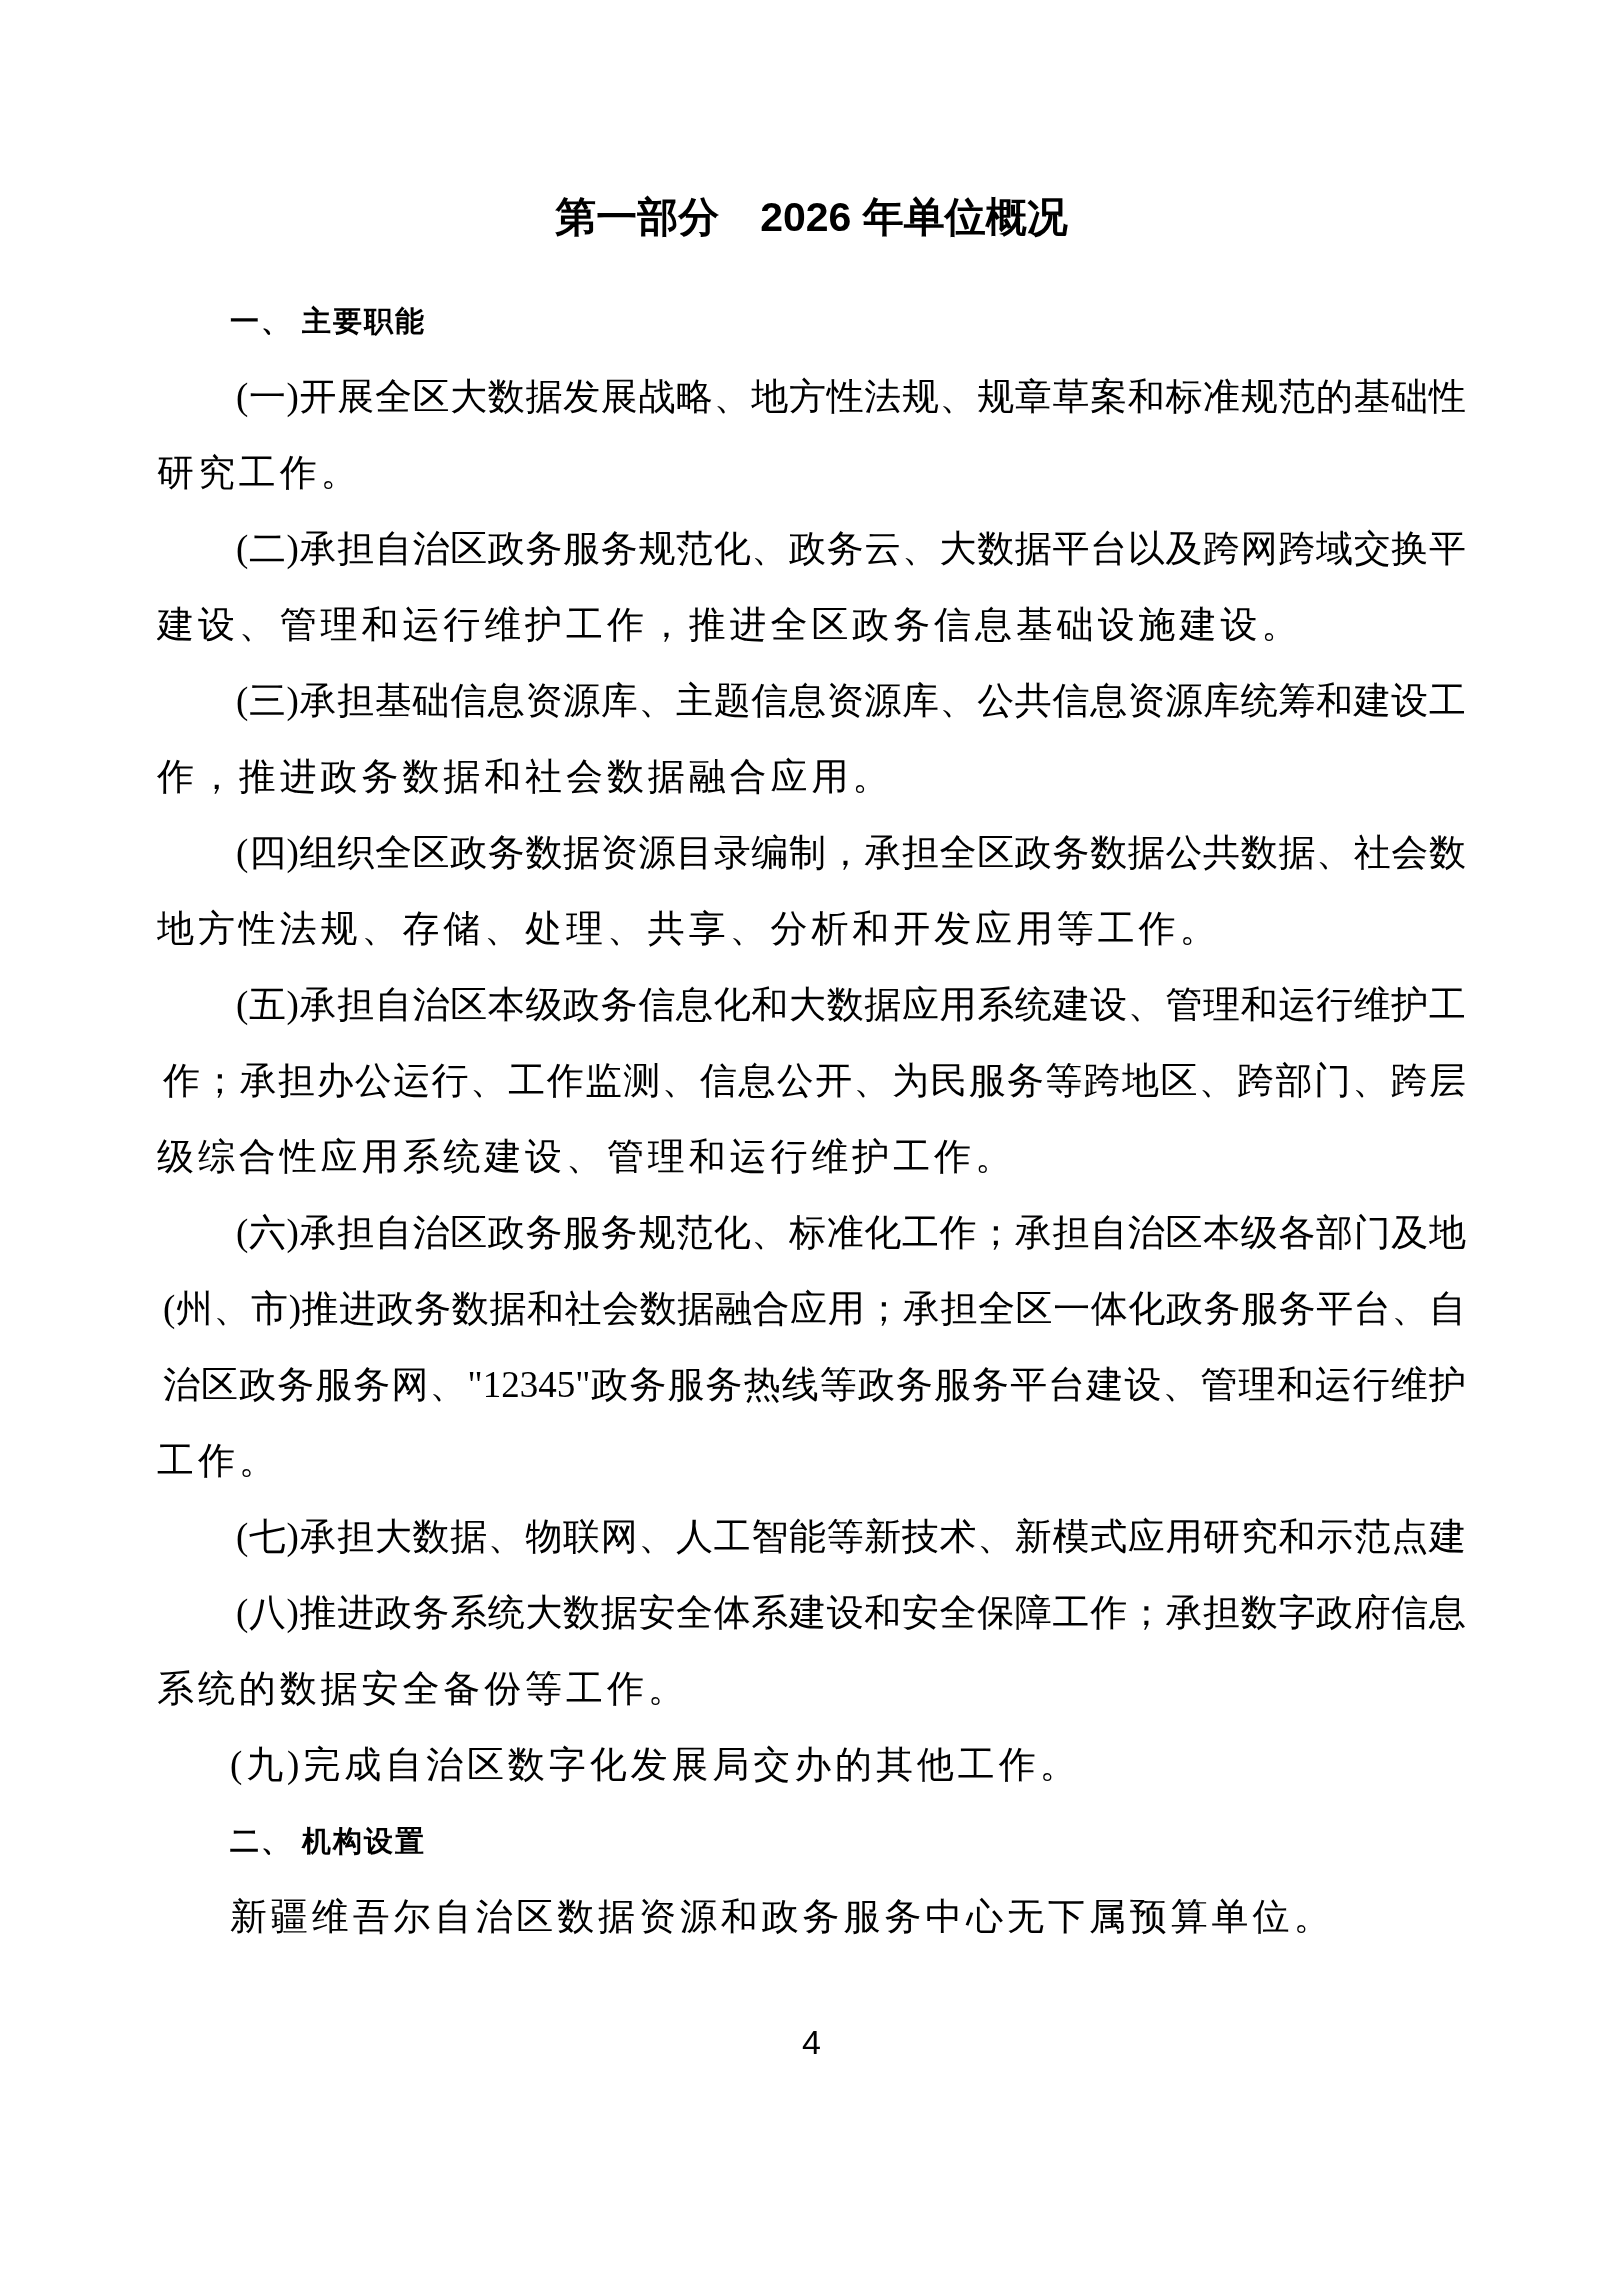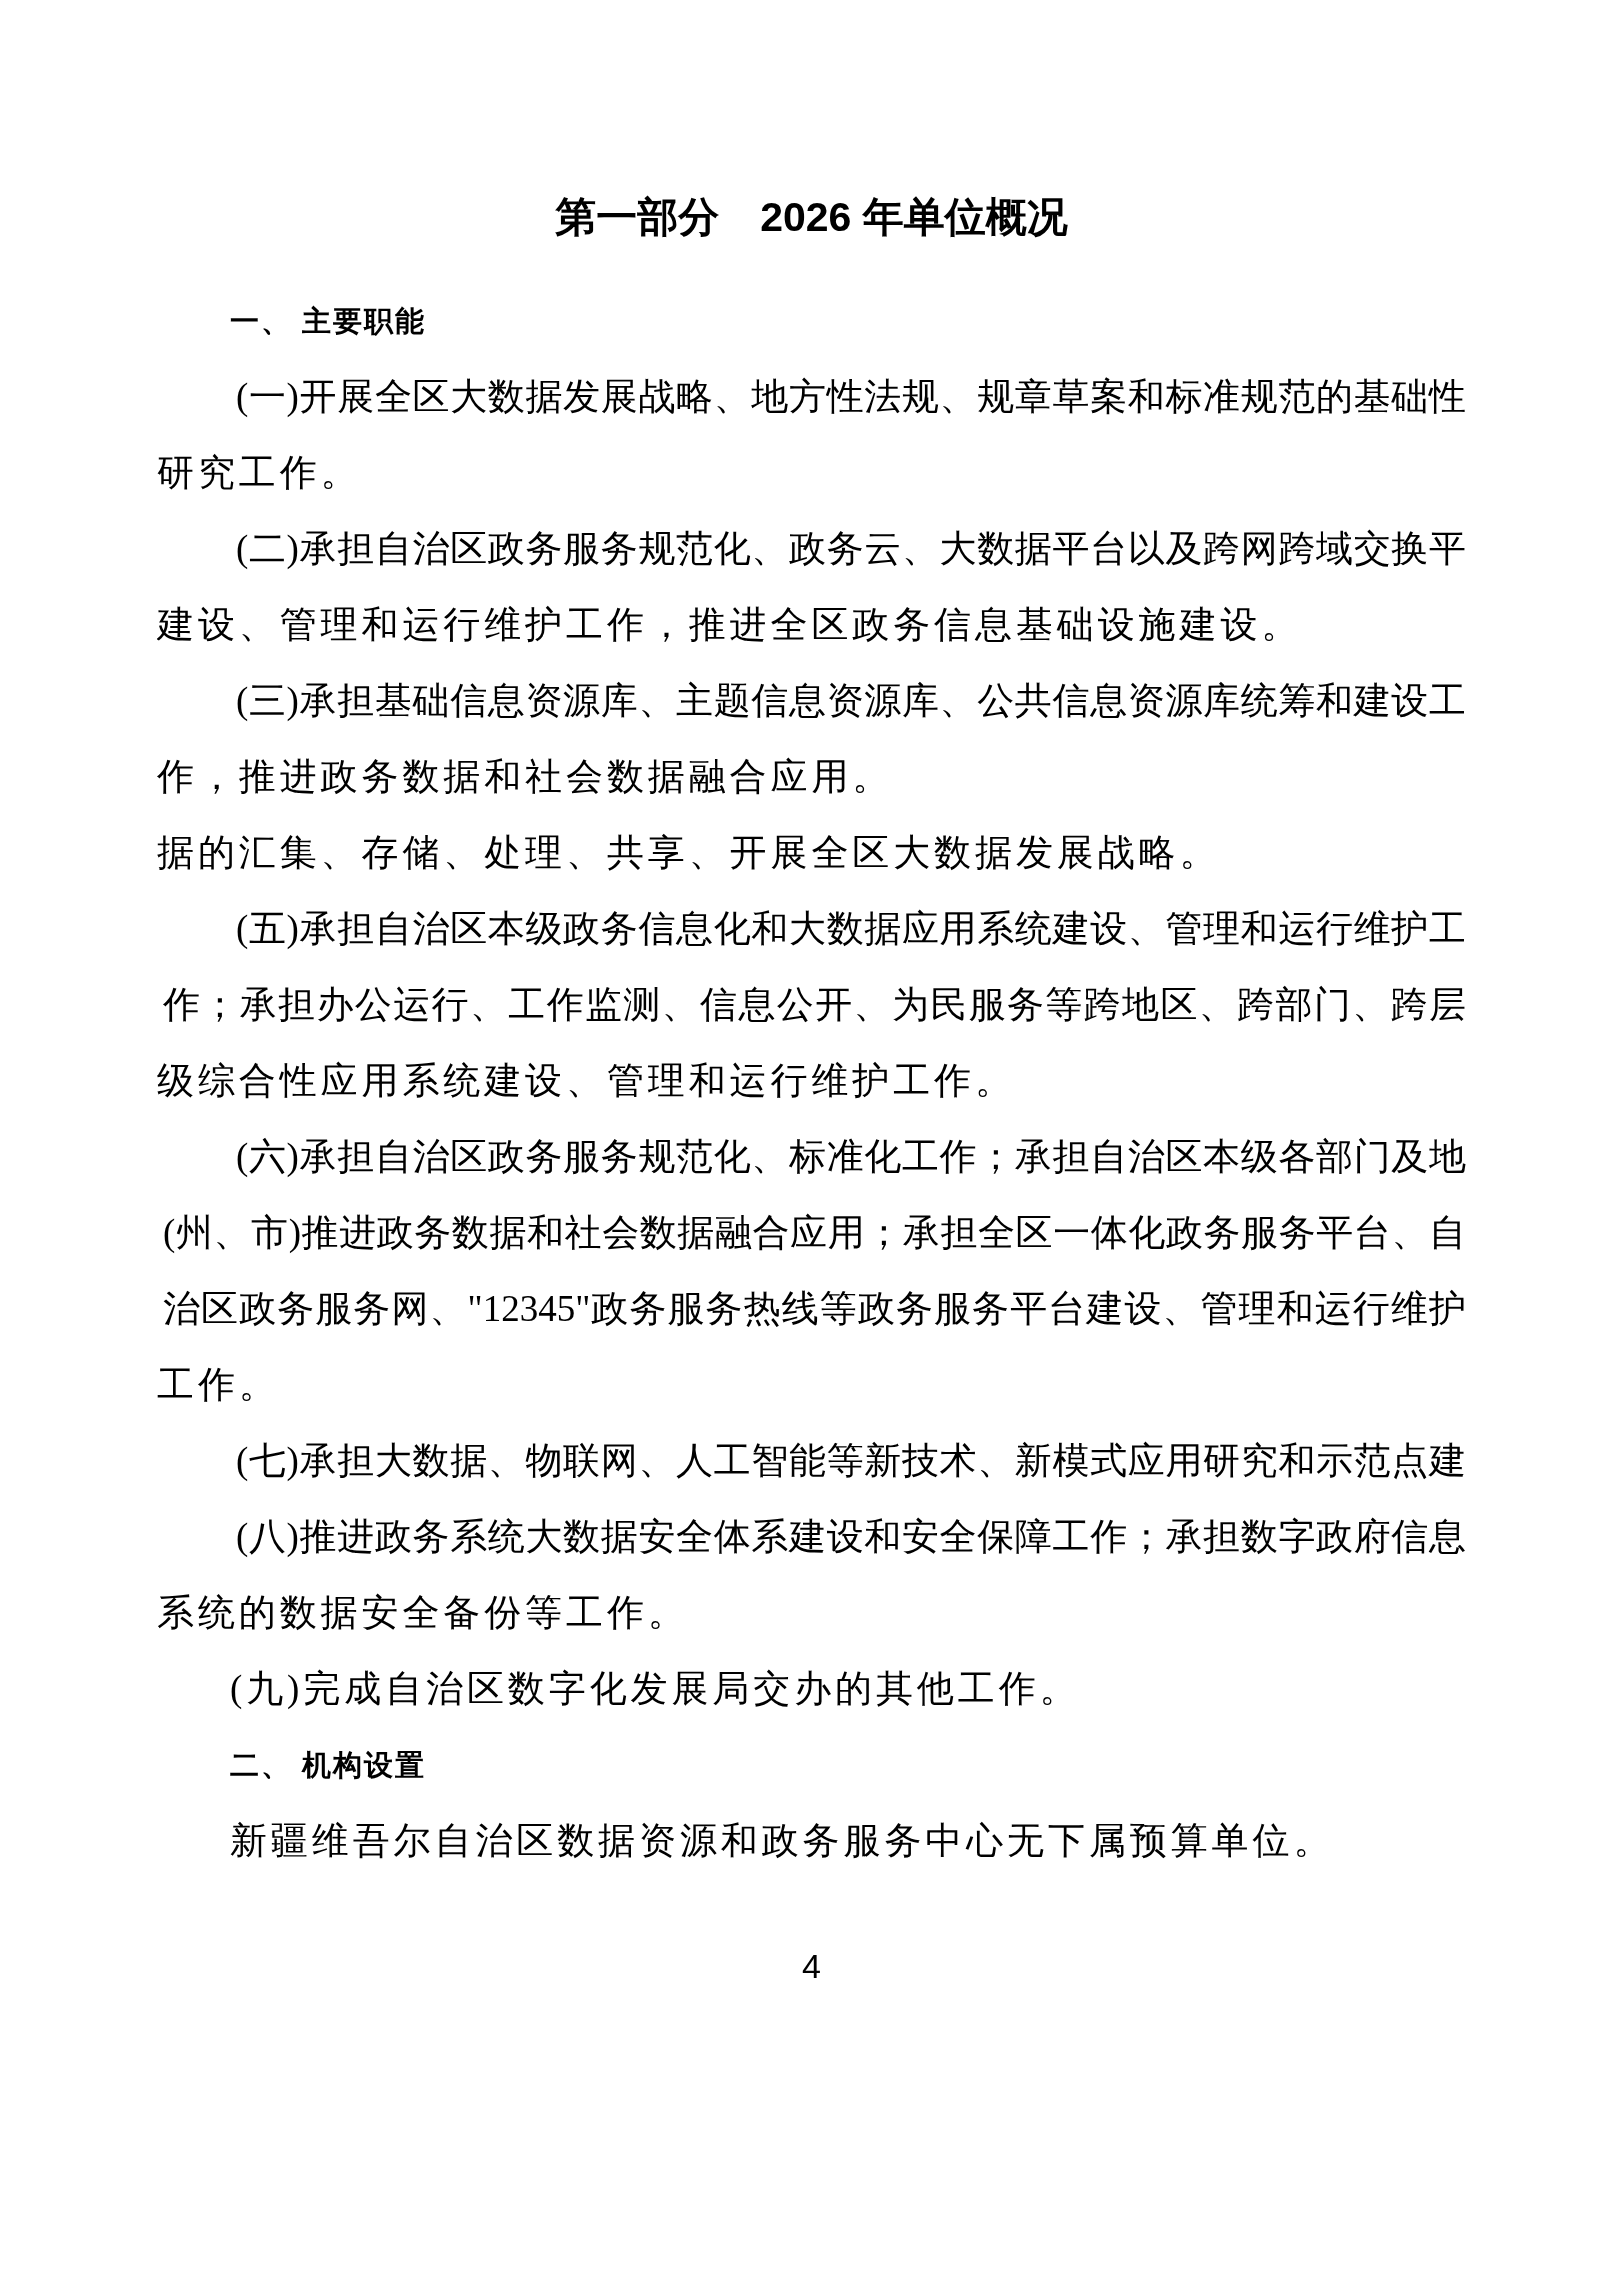--- a/index.html
+++ b/index.html
@@ -82,21 +82,22 @@
 
     <div class="ln j ind">(一)开展全区大数据发展战略、地方性法规、规章草案和标准规范的基础性</div>
     <div class="ln last">研究工作。</div>
 
     <div class="ln j ind">(二)承担自治区政务服务规范化、政务云、大数据平台以及跨网跨域交换平台</div>
     <div class="ln last">建设、管理和运行维护工作，推进全区政务信息基础设施建设。</div>
 
     <div class="ln j ind">(三)承担基础信息资源库、主题信息资源库、公共信息资源库统筹和建设工</div>
     <div class="ln last">作，推进政务数据和社会数据融合应用。</div>
 
-    <div class="ln last">据的汇集、存储、处理、共享、开展全区大数据发展战略。</div>
+    <div class="ln j ind">(四)组织全区政务数据资源目录编制，承担全区政务数据公共数据、社会数</div>
+    <div class="ln last">地方性法规、存储、处理、共享、分析和开发应用等工作。</div>
 
     <div class="ln j ind">(五)承担自治区本级政务信息化和大数据应用系统建设、管理和运行维护工</div>
     <div class="ln j">作；承担办公运行、工作监测、信息公开、为民服务等跨地区、跨部门、跨层</div>
     <div class="ln last">级综合性应用系统建设、管理和运行维护工作。</div>
 
     <div class="ln j ind">(六)承担自治区政务服务规范化、标准化工作；承担自治区本级各部门及地</div>
     <div class="ln j">(州、市)推进政务数据和社会数据融合应用；承担全区一体化政务服务平台、自</div>
     <div class="ln j">治区政务服务网、"12345"政务服务热线等政务服务平台建设、管理和运行维护</div>
     <div class="ln last">工作。</div>
 

